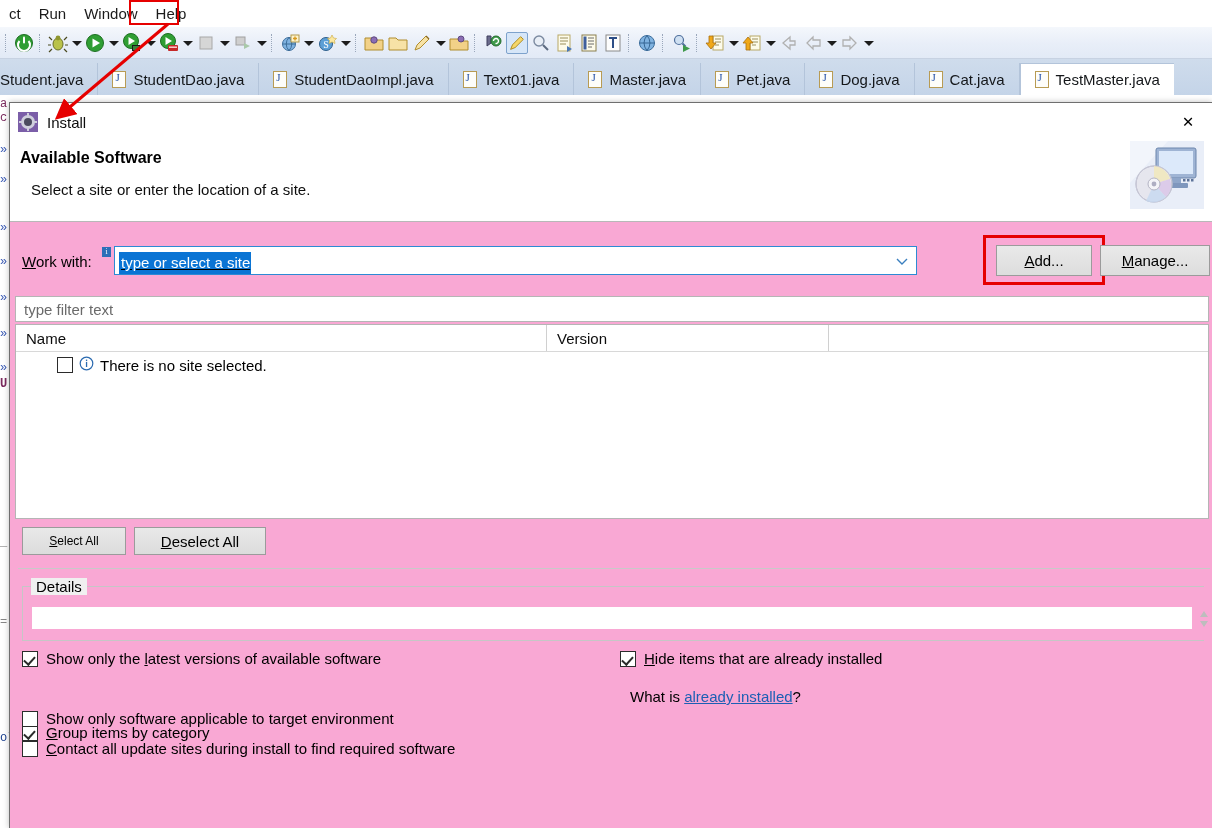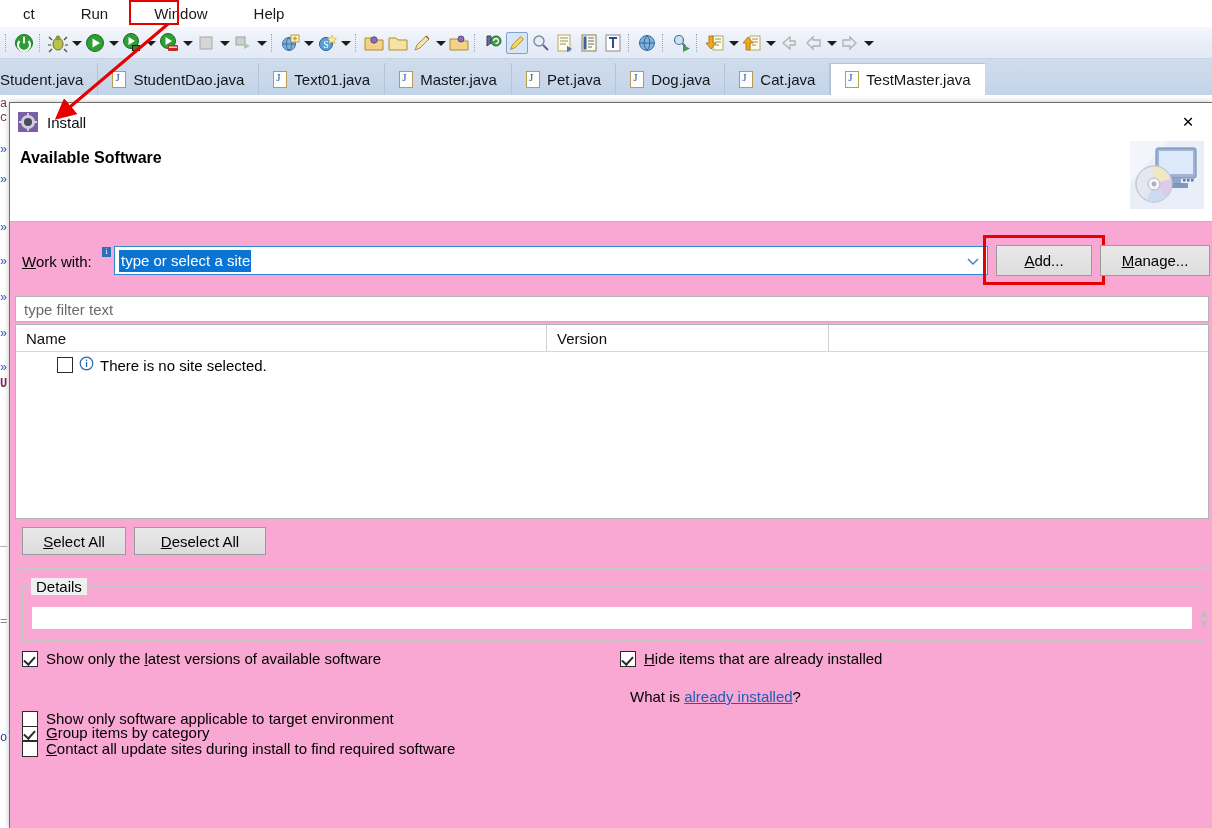--- a/index.html
+++ b/index.html
@@ -30,21 +30,21 @@
     position: absolute;
     left: 0; top: 0;
     width: 1212px; height: 27px;
     background: #ffffff;
     display: flex;
     align-items: center;
   }
   .menu-item {
     font-size: 15px;
     color: #1b1b1b;
-    padding: 0 23px;
+    padding: 0 9px;
     line-height: 27px;
     white-space: nowrap;
   }
 
   
   #help-highlight {
     position: absolute;
     left: 129px; top: 0px;
     width: 50px; height: 25px;
     border: 2px solid #e60000;
@@ -247,27 +247,28 @@
     background: #2d6fb8;
     color: #fff;
     font-size: 8px;
     line-height: 10px;
     text-align: center;
     font-family: "Liberation Serif", serif;
   }
   #workwith-combo {
     position: absolute;
     left: 104px; top: 2px;
-    width: 874px; height: 29px;
+    width: 803px; height: 29px;
     background: #ffffff;
     border: 1px solid #2d8ad4;
     box-sizing: border-box;
     display: flex;
-    align-items: center;
+    align-items: flex-end;
     padding-left: 4px;
+    text-decoration: underline;
   }
   #workwith-value {
     background: #0a74d4;
     color: #ffffff;
     font-size: 15px;
     padding: 1px 1px 2px 2px;
     line-height: 19px;
   }
   #combo-chevron {
     position: absolute;
@@ -375,21 +376,21 @@
   #empty-row-text { font-size: 15px; }
 
   
   #select-all-button {
     position: absolute;
     left: 12px; top: 305px;
     width: 104px; height: 28px;
     background: linear-gradient(to bottom, #e9e9e9, #dcdcdc);
     border: 1px solid #9b9b9b;
     box-sizing: border-box;
-    font-size: 15px;
+    font-size: 12px;
     display: flex; align-items: center; justify-content: center;
     cursor: default;
   }
   #deselect-all-button {
     position: absolute;
     left: 124px; top: 305px;
     width: 132px; height: 28px;
     background: linear-gradient(to bottom, #e9e9e9, #dcdcdc);
     border: 1px solid #9b9b9b;
     box-sizing: border-box;
@@ -674,20 +675,24 @@
     <div class="tb-arrow"></div>
   </div>
 
   <div id="tab-bar">
     <div class="tab first">
       <span>Student.java</span>
     </div>
     <div class="tab">
       <span class="jicon"></span>
       <span>StudentDao.java</span>
+    </div>
+    <div class="tab">
+      <span class="jicon"></span>
+      <span>StudentDaoImpl.java</span>
     </div>
     <div class="tab">
       <span class="jicon"></span>
       <span>Text01.java</span>
     </div>
     <div class="tab">
       <span class="jicon"></span>
       <span>Master.java</span>
     </div>
     <div class="tab">
@@ -740,20 +745,21 @@
           <rect x="16" y="9" width="3" height="2"></rect>
         </g>
       </svg>
     </span>
     <span id="dialog-title-text">Install</span>
     <span id="dialog-close">✕</span>
   </div>
 
   <div id="dialog-banner">
     <div id="banner-heading">Available Software</div>
+    <div id="banner-subtext">Select a site or enter the location of a site.</div>
     <div id="banner-graphic">
       <svg width="78" height="72" viewBox="0 0 78 72">
         <rect x="0" y="0" width="78" height="72" fill="#ffffff"></rect>
         <rect x="2" y="2" width="74" height="68" fill="#f2f5fb"></rect>
         <path d="M2 44 L40 2 L76 2 L76 70 L2 70 Z" fill="#e9eef8"></path>
         <rect x="28" y="9" width="40" height="30" rx="2" fill="#9fb4d4" stroke="#6d86ad"></rect>
         <rect x="31" y="12" width="34" height="23" fill="#dce9fa"></rect>
         <rect x="43" y="39" width="10" height="5" fill="#8fa6c9"></rect>
         <rect x="36" y="44" width="24" height="5" rx="1" fill="#7f97bd"></rect>
         <rect x="55" y="40" width="2.5" height="2.5" fill="#5d7399"></rect>

